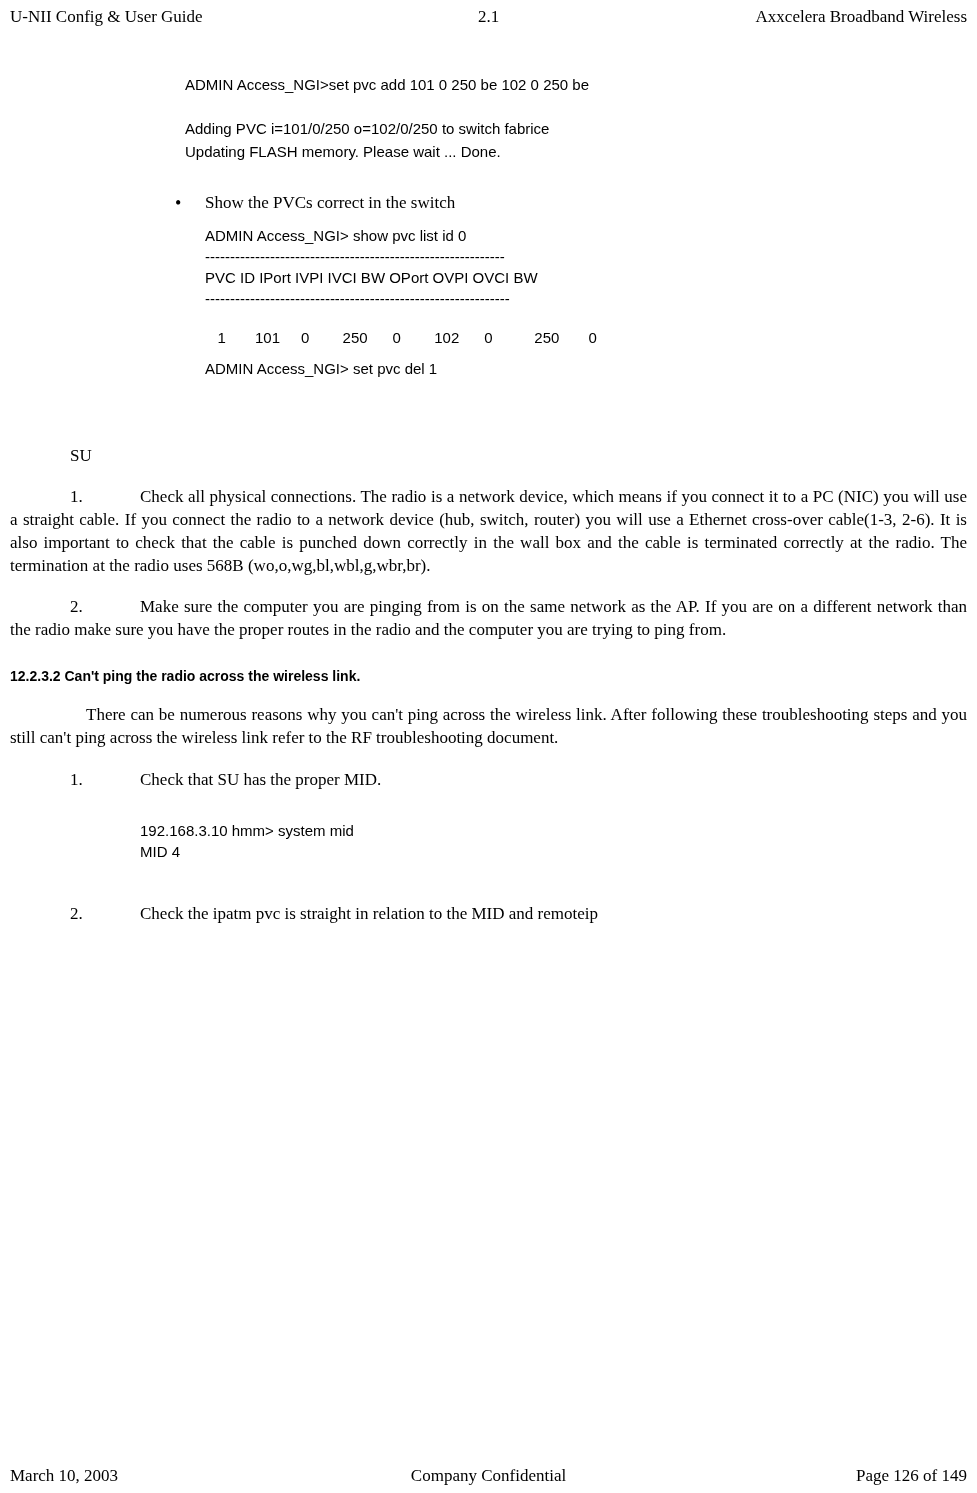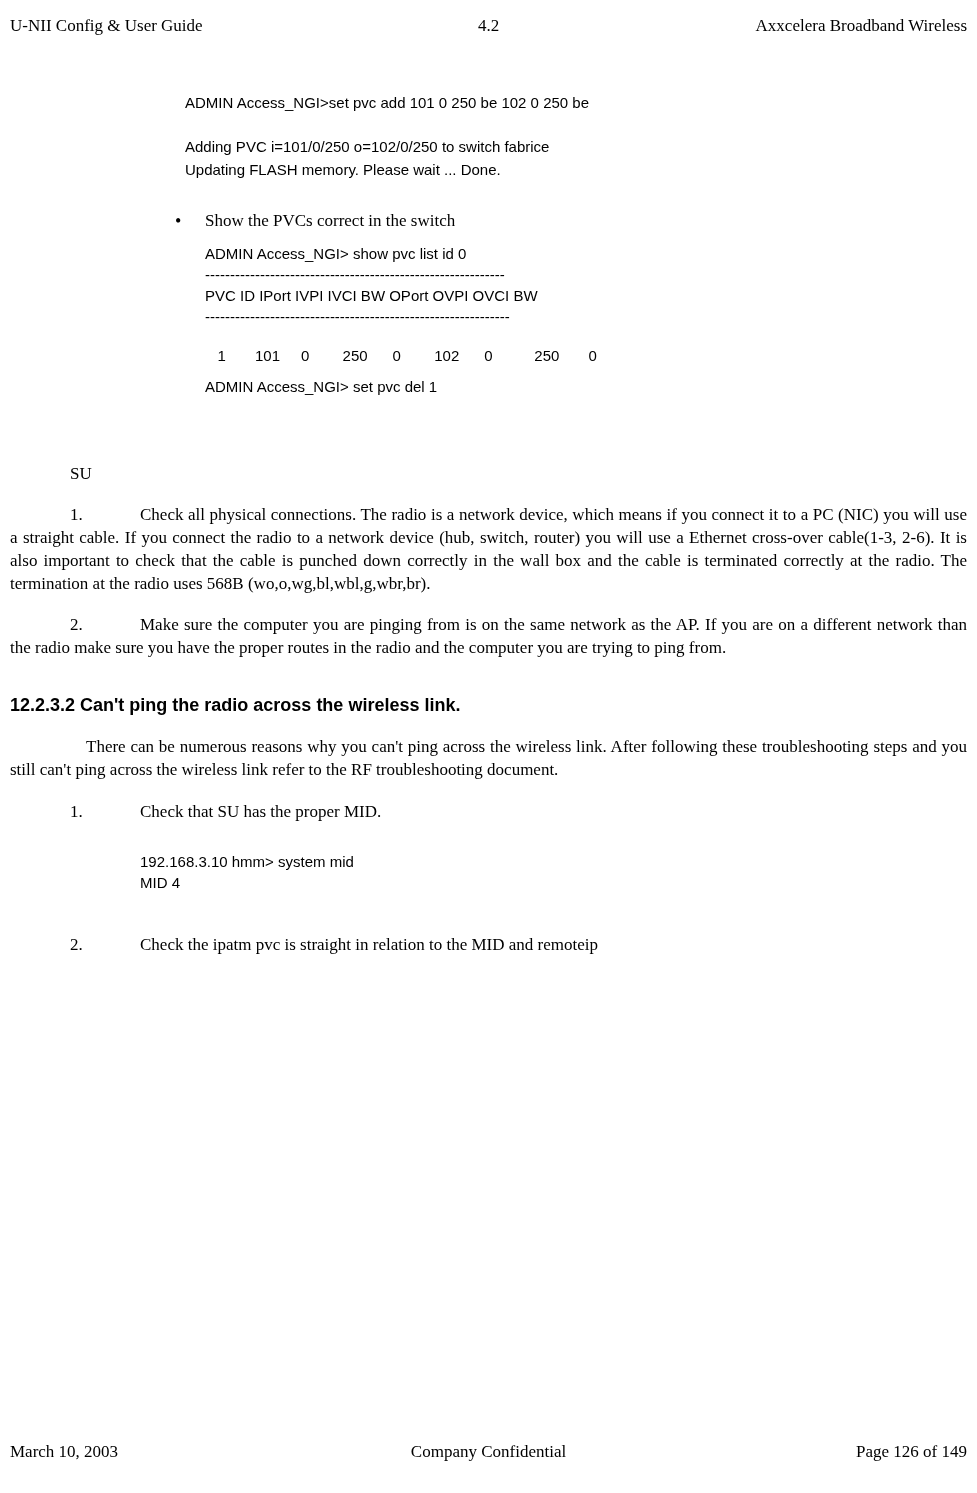--- a/index.html
+++ b/index.html
@@ -14,21 +14,21 @@
       color: #000;
       background: #fff;
       width: 977px;
       height: 1493px;
       position: relative;
       padding: 0 10px;
     }
     .header {
       display: flex;
       justify-content: space-between;
-      padding: 14px 0;
+      padding: 5px 0;
       font-size: 17px;
     }
     .header-left, .header-center, .header-right {
       flex: 1;
     }
     .header-center {
       text-align: center;
     }
     .header-right {
       text-align: right;
@@ -76,22 +76,22 @@
       line-height: 1.35;
     }
     .numbered-para .num {
       display: inline-block;
       margin-left: 60px;
       width: 70px;
     }
     .section-heading {
       font-family: Arial, sans-serif;
       font-weight: bold;
-      font-size: 18px;
-      margin-top: 33px;
+      font-size: 14px;
+      margin-top: 25px;
     }
     .body-para {
       margin-top: 18px;
       text-align: justify;
       font-size: 17px;
       line-height: 1.35;
     }
     .body-para .first-indent {
       margin-left: 76px;
     }
@@ -106,21 +106,21 @@
     }
     .step-code {
       margin-left: 130px;
       font-family: Arial, sans-serif;
       font-size: 15px;
       margin-top: 28px;
       line-height: 1.4;
     }
     .footer {
       position: absolute;
-      bottom: 29px;
+      bottom: 5px;
       left: 10px;
       right: 10px;
       display: flex;
       justify-content: center;
       font-size: 17px;
     }
     .footer-left, .footer-center, .footer-right {
       flex: 1;
     }
     .footer-center {
@@ -138,21 +138,21 @@
     }
     .sep-top {
       margin-top: 22px;
     }
   </style>
 </head>
 <body>
 
 <div class="header">
   <div class="header-left">U-NII Config &amp; User Guide</div>
-  <div class="header-center">4.2</div>
+  <div class="header-center">2.1</div>
   <div class="header-right">Axxcelera Broadband Wireless</div>
 </div>
 
 <div class="content">
 
   <div class="indent-1 monospace">
     <div>ADMIN Access_NGI&gt;set   pvc   add   101   0   250   be   102   0   250   be</div>
     <div class="sep-top">Adding PVC i=101/0/250 o=102/0/250  to switch fabrice</div>
     <div>Updating FLASH memory. Please wait ... Done.</div>
   </div>

